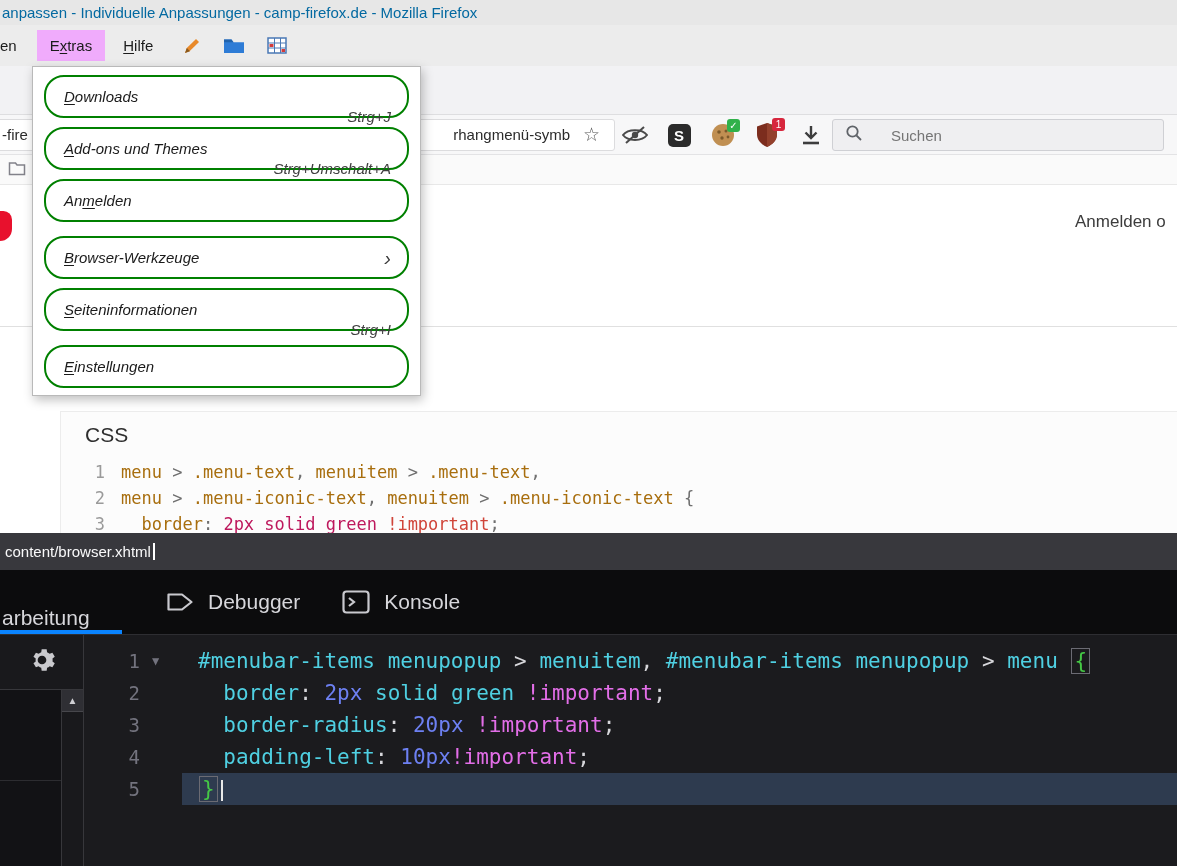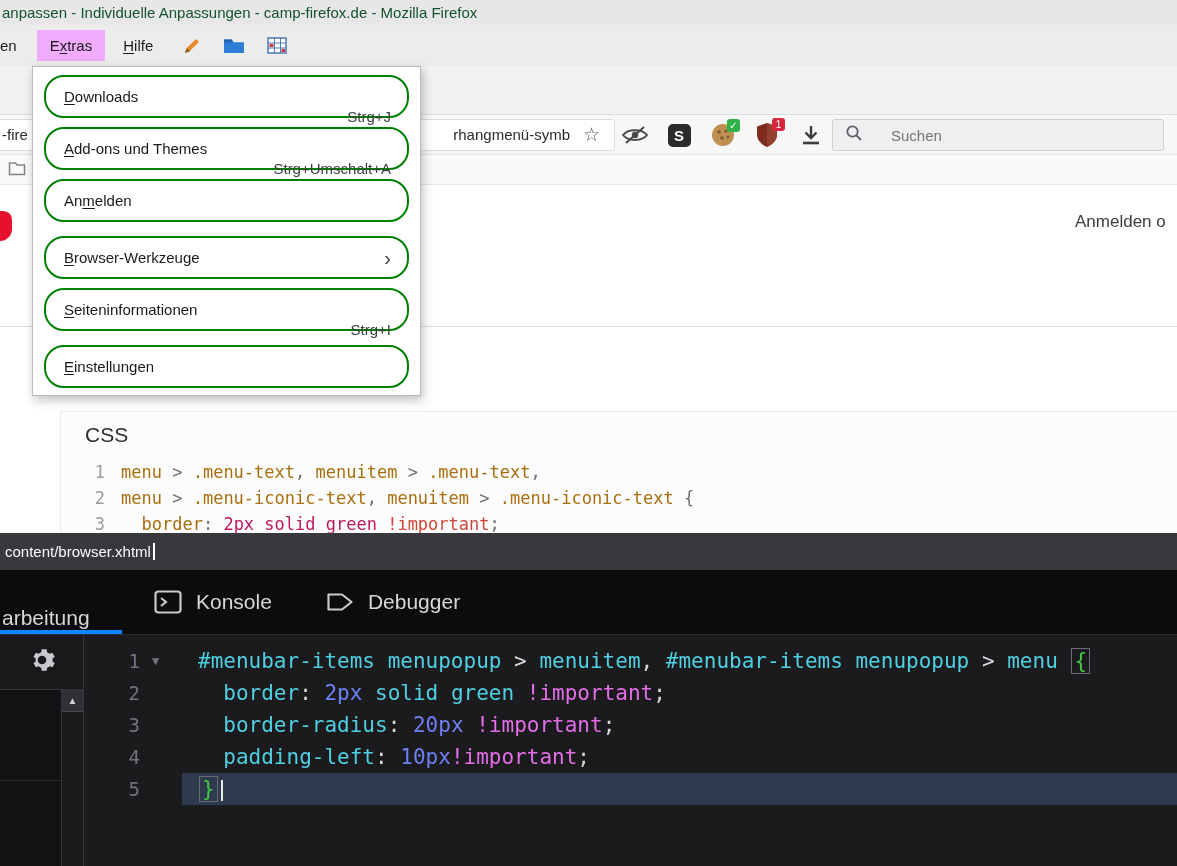--- a/index.html
+++ b/index.html
@@ -1,21 +1,21 @@
 <!DOCTYPE html>
 <html><head>
 <meta charset="utf-8">
 <style>
   html,body{margin:0;padding:0;background:#fff;}
   .screen{position:relative;width:1177px;height:866px;overflow:hidden;
     font-family:"Liberation Sans",sans-serif;background:#fff;}
 
   
   .titlebar{position:absolute;left:0;top:0;width:100%;height:25px;background:#e7e7e7;
-    color:#14532d;font-size:15px;line-height:25px;white-space:nowrap;overflow:hidden;padding-left:2px;box-sizing:border-box;}
+    color:#0369a1;font-size:15px;line-height:25px;white-space:nowrap;overflow:hidden;padding-left:2px;box-sizing:border-box;}
 
   
   .menubar{position:absolute;left:0;top:25px;width:100%;height:41px;background:#ececec;
     display:flex;align-items:center;font-size:15px;color:#1b1b1b;}
   .mb-item{padding:6px 10px;white-space:nowrap;}
   .mb-item.first{padding-left:0;padding-right:8px;}
   .mb-item.open{background:#f0abfc;margin-left:12px;padding:7px 13px;}
   .mb-item.hilfe{margin-left:6px;padding:7px 12px;}
   .akey{text-decoration:underline;text-underline-offset:2px;}
   .mb-icon{margin-left:18px;display:flex;align-items:center;}
@@ -58,21 +58,21 @@
   .tk-osel{color:#a86e0e;}
   .tk-opun{color:#6f6f6f;}
   .tk-oval{color:#be185d;}
   .tk-oimp{color:#d0453a;}
 
   
   .extras-menu{position:absolute;left:32px;top:66px;width:389px;height:330px;background:#ffffff;
     border:1px solid #b9b9b9;box-shadow:2px 4px 10px rgba(0,0,0,.25);box-sizing:border-box;
     padding:8px 5px;z-index:20;}
   .menu-item{box-sizing:border-box;height:43px;margin:0 6px 9px 6px;border:2px solid #008000;border-radius:20px;
-    background:#fff;display:flex;align-items:center;padding:0 16px 0 18px;font-size:15px;color:#1a1a1a;}
+    background:#fff;display:flex;align-items:center;padding:0 16px 0 18px;font-size:15px;color:#1a1a1a;font-style:italic;}
   .mi-short{margin-left:auto;color:#3f3f3f;margin-top:40px;}
   .mi-arrow{margin-left:auto;font-size:20px;color:#3a3a3a;line-height:1;}
   .menu-sep{height:5px;}
 
   
   .devtools{position:absolute;left:0;top:533px;width:100%;height:333px;background:#1b1b1e;overflow:hidden;}
   .dt-titlebar{position:absolute;left:0;top:0;width:100%;height:37px;background:#38383d;color:#f9f9fa;
     font-size:15px;display:flex;align-items:center;padding-left:5px;box-sizing:border-box;}
   .dt-cursor{display:inline-block;width:2px;height:17px;background:#fff;margin-left:2px;}
   .dt-tabbar{position:absolute;left:0;top:37px;width:100%;height:65px;background:#0c0c0d;
@@ -264,37 +264,37 @@
 
   <div class="devtools">
     <div class="dt-titlebar">
       <span>content/browser.xhtml</span>
       <span class="dt-cursor"></span>
     </div>
     <div class="dt-tabbar">
       <div class="dt-tab active">
         <span>arbeitung</span>
       </div>
+      <div class="dt-tab debugger">
+        <span class="dt-icon">
+          <svg width="28" height="24" viewBox="0 0 28 24">
+              <path d="M2.5 4.5h13.5L25.5 12l-9.5 7.5H2.5z" fill="none" stroke="#c9c9ce" stroke-width="2.2" stroke-linejoin="round"></path>
+            </svg>
+        </span>
+        <span>Debugger</span>
+      </div>
       <div class="dt-tab console">
         <span class="dt-icon">
           <svg width="28" height="24" viewBox="0 0 28 24">
               <rect x="1.5" y="1.5" width="25" height="21" rx="3" fill="none" stroke="#c9c9ce" stroke-width="2.2"></rect>
               <path d="M7 8l5 4-5 4" fill="none" stroke="#c9c9ce" stroke-width="2.2"></path>
             </svg>
         </span>
         <span>Konsole</span>
       </div>
-      <div class="dt-tab debugger">
-        <span class="dt-icon">
-          <svg width="28" height="24" viewBox="0 0 28 24">
-              <path d="M2.5 4.5h13.5L25.5 12l-9.5 7.5H2.5z" fill="none" stroke="#c9c9ce" stroke-width="2.2" stroke-linejoin="round"></path>
-            </svg>
-        </span>
-        <span>Debugger</span>
-      </div>
     </div>
     <div class="dt-main">
       <div class="dt-toolscol">
         <span>
           <svg width="26" height="26" viewBox="0 0 24 24">
               <path fill="#c9c9cd" fill-rule="evenodd" d="M21.7 13.4c.1-.5.1-.9.1-1.4s0-.9-.1-1.4l2.1-1.6-2.2-3.8-2.5 1c-.7-.6-1.6-1.1-2.4-1.4L16.3 2h-4.6l-.4 2.8c-.9.3-1.7.8-2.4 1.4l-2.5-1-2.3 3.8 2.1 1.6c0 .5-.1.9-.1 1.4s0 .9.1 1.4l-2.1 1.6 2.3 3.8 2.5-1c.7.6 1.5 1.1 2.4 1.4l.4 2.8h4.6l.4-2.8c.9-.3 1.7-.8 2.4-1.4l2.5 1 2.2-3.8-2.1-1.6zM12 16a4 4 0 1 1 0-8 4 4 0 0 1 0 8z"></path>
             </svg>
         </span>
       </div>
       <div class="dt-sidebar">

